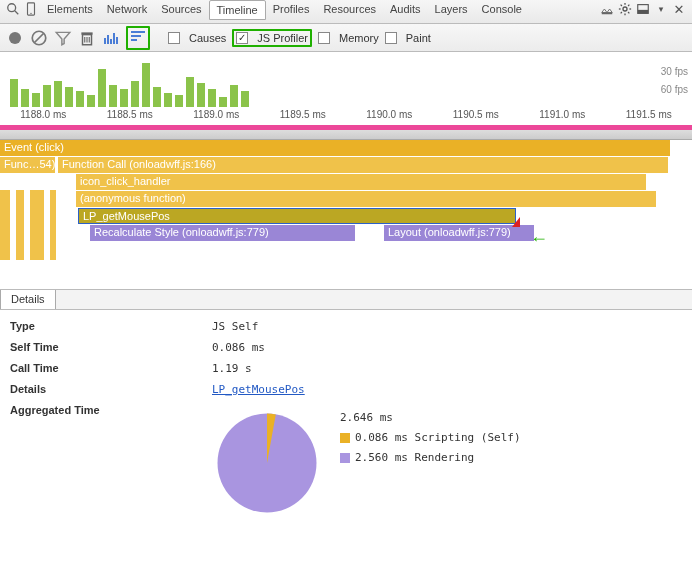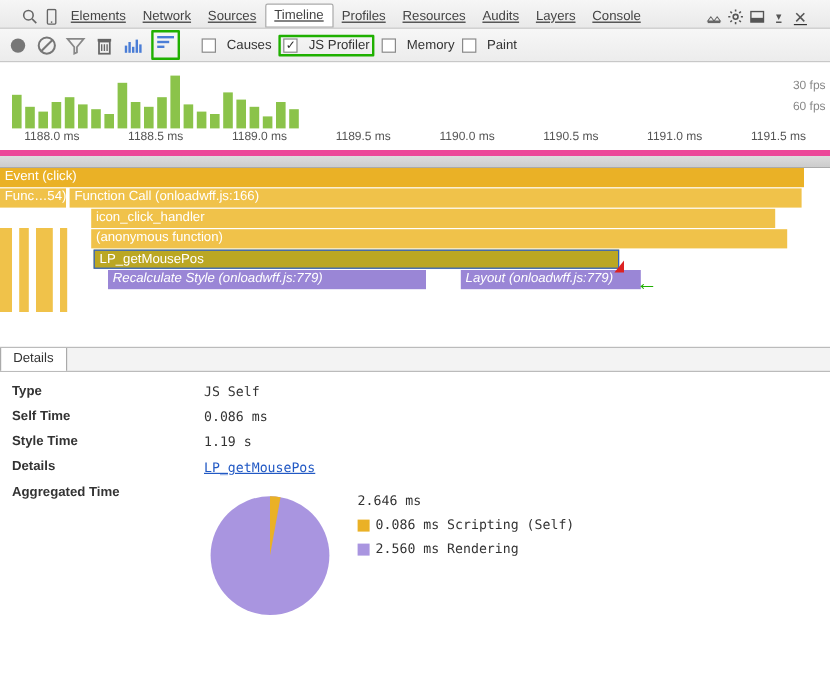--- a/index.html
+++ b/index.html
@@ -1,19 +1,19 @@
 <!DOCTYPE html>
 <html><head>
 <meta charset="utf-8">
 <style>
 * { box-sizing: border-box; margin: 0; padding: 0; }
 body { font-family: "Lucida Grande","Helvetica Neue",Arial,sans-serif; font-size: 11px; color: #333; background: #fff; width: 692px; height: 564px; overflow: hidden; }
 
 
-.tabbar { display: flex; align-items: flex-end; height: 24px; background: linear-gradient(#f6f6f6,#e9e9e9); border-bottom: 1px solid #bbb; padding: 0 16px; text-decoration: underline; }
+.tabbar { display: flex; align-items: flex-start; height: 24px; background: linear-gradient(#f6f6f6,#e9e9e9); border-bottom: 1px solid #bbb; padding: 0 4px; }
 .tabbar .icon { width: 18px; height: 18px; display: inline-flex; align-items: center; justify-content: center; color: #555; font-size: 13px; }
 .tabbar .tab { padding: 3px 7px; color: #444; cursor: default; }
 .tabbar .tab.sel { background: #fff; border: 1px solid #aaa; border-radius: 2px 2px 0 0; }
 .tabbar .spacer { flex: 1; }
 .tabbar svg { width: 14px; height: 14px; display: block; }
 
 
 .toolbar { display:flex; align-items:center; height: 28px; background: linear-gradient(#f7f7f7,#ececec); border-bottom:1px solid #bbb; padding: 0 6px; gap: 6px; }
 .toolbar .ico { width: 18px; display:inline-flex; justify-content:center; color:#666; font-size: 13px; }
 .toolbar .rec { width:12px; height:12px; border-radius:50%; background:#777; }
@@ -32,29 +32,29 @@
 .scrubber { height:10px; background:linear-gradient(#ddd,#ccc); border-bottom:1px solid #aaa; }
 
 
 .flame { position:relative; height:150px; background:#fff; border-bottom:1px solid #bbb; }
 .thread { background:#777; color:#fff; font-size:11px; padding:1px 6px; }
 .row { position:relative; height:17px; }
 .seg { position:absolute; top:0; height:16px; font-size:11px; color:#fff; padding:1px 4px; overflow:hidden; white-space:nowrap; }
 .orange { background:#f0c24a; color:#fff; }
 .orange2 { background:#eab126; }
 .olive { background:#bba723; border:1px solid #2c60c8; }
-.purple { background:#9a86d6;font-style:italic; }
+.purple { background:#9a86d6; }
 .redtri { position:absolute; width:0; height:0; border-left:8px solid transparent; border-right:0 solid transparent; border-bottom:10px solid #d22; }
 .arrow { position:absolute; color:#1fb000; font-size:18px; font-weight:bold; }
 
 
 .detailsTabs { display:flex; height:20px; border-bottom:1px solid #bbb; background:#f3f3f3; }
 .detailsTabs .dtab { padding:3px 10px; border:1px solid #aaa; border-bottom:none; background:#fff; font-size:11px; margin-top:-1px; }
 .details { padding:6px 10px; font-size:11px; }
-.details .drow { display:flex; padding:4px 0; }
+.details .drow { display:flex; padding:4px 0;gap:42px; }
 .details .k { width:160px; font-weight:bold; color:#333; }
 .details .v { color:#333; font-family: Menlo, monospace; font-size:11px; }
 .details a { color:#2259c4; text-decoration:underline; font-family: Menlo, monospace; }
 
 
 .pie { display:flex; gap:18px; align-items:flex-start; margin-top:4px; }
 .pie svg { width:110px; height:110px; }
 .legend { font-family: Menlo, monospace; font-size:11px; line-height:20px; }
 .sw { display:inline-block; width:10px; height:10px; margin-right:5px; vertical-align:middle; }
 </style>
@@ -248,21 +248,21 @@
 <div class="details">
   <div class="drow">
       <div class="k">Type</div>
       <div class="v">JS Self</div>
     </div>
   <div class="drow">
       <div class="k">Self Time</div>
       <div class="v">0.086 ms</div>
     </div>
   <div class="drow">
-      <div class="k">Style Time</div>
+      <div class="k">Call Time</div>
       <div class="v">1.19 s</div>
     </div>
   <div class="drow">
       <div class="k">Details</div>
       <div class="v"><a href="#">LP_getMousePos</a></div>
     </div>
   <div class="drow">
     <div class="k">Aggregated Time</div>
     <div class="pie">
       <svg viewBox="0 0 100 100">

